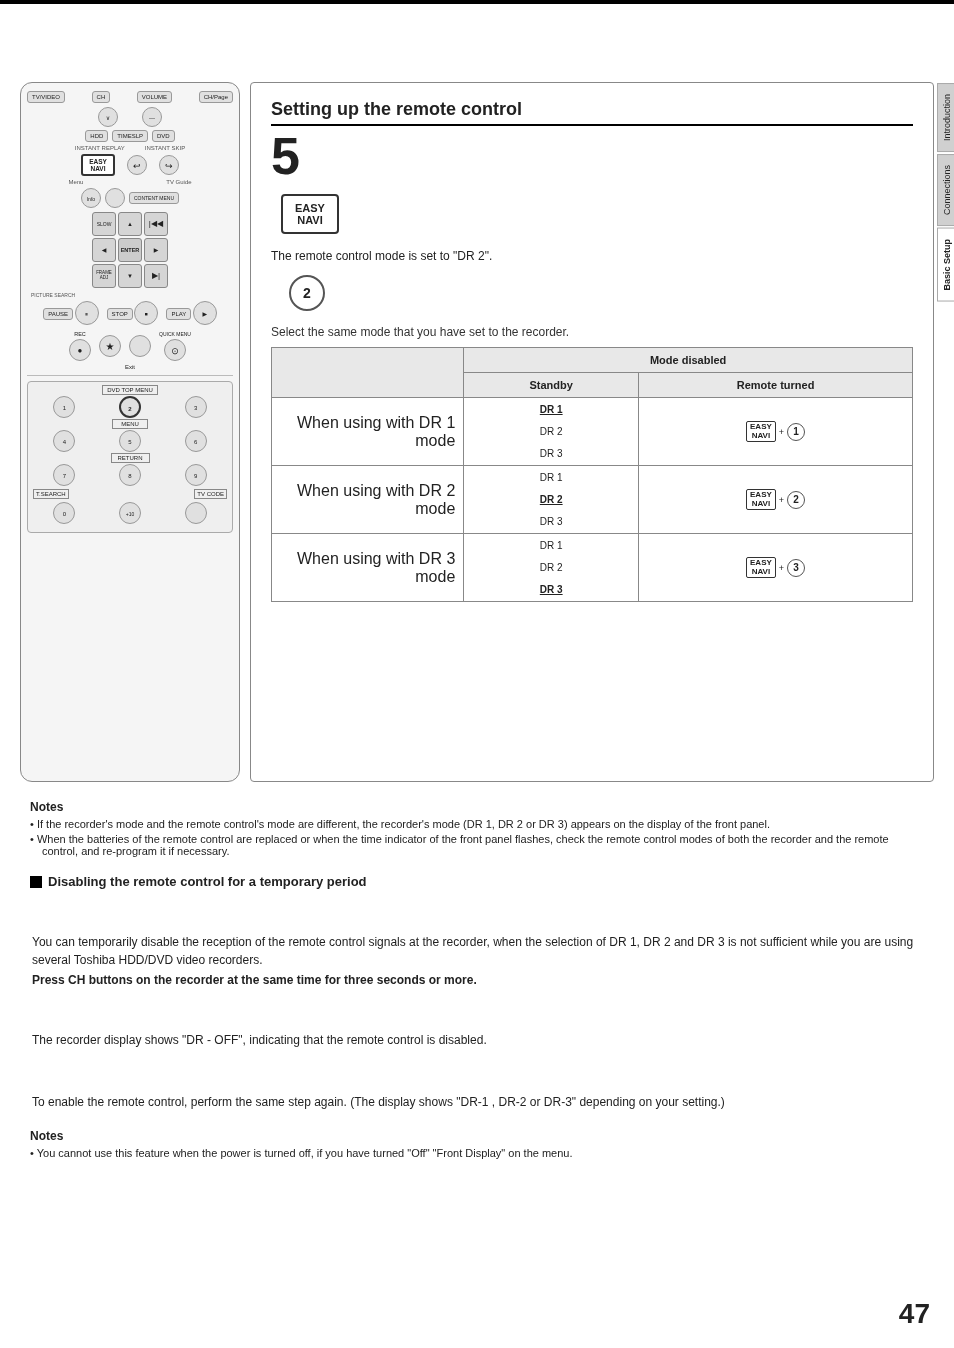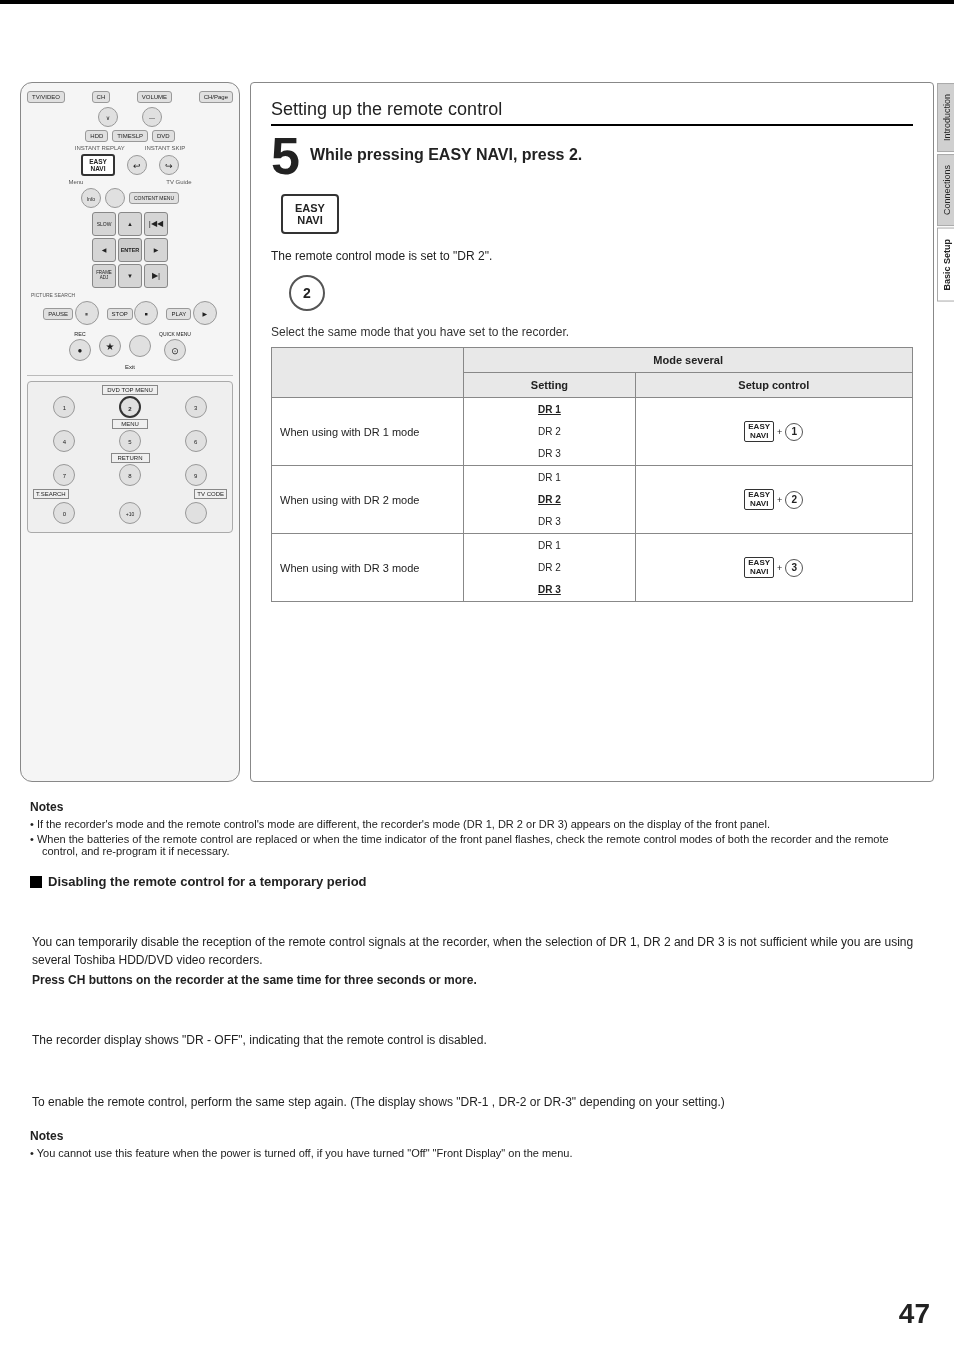--- a/index.html
+++ b/index.html
@@ -161,21 +161,21 @@
       flex: 1;
       border: 1.5px solid #888;
       border-radius: 4px;
       padding: 16px 20px;
       margin-left: 10px;
       position: relative;
     }
 
     .instruction-title {
       font-size: 18px;
-      font-weight: normal;
+      font-weight: bold;
       border-bottom: 2px solid #000;
       padding-bottom: 4px;
       margin-bottom: 12px;
     }
 
     .step-row {
       display: flex;
       align-items: flex-start;
       margin-bottom: 12px;
     }
@@ -249,22 +249,22 @@
       text-align: center;
       vertical-align: middle;
     }
 
     .mode-table th {
       background: #e8e8e8;
       font-weight: bold;
     }
 
     .mode-table .row-label {
-      text-align: left;
-      font-size: 11px;
+      text-align: right;
+      font-size: 16px;
     }
 
     .dr-badge-container {
       display: flex;
       flex-direction: column;
       align-items: center;
       gap: 11px;
     }
 
     .dr-badge {
@@ -536,44 +536,43 @@
           <div class="remote-btn-round" style="width:22px;height:22px;margin:auto;"></div>
         </div>
       </div>
     </div>
 
     <div class="instruction-box">
       <div class="instruction-title">Setting up the remote control</div>
 
       <div class="step-row">
         <div class="step-number">5</div>
-        <div class="step-text">While pressing EASY NAVI, press 2.</div>
       </div>
 
       <div class="button-illustration">
         <div class="illus-btn">EASY<br>NAVI</div>
       </div>
 
       <div class="mode-description">The remote control mode is set to "DR 2".</div>
 
       <div style="margin: 0 0 14px 18px;">
         <div class="illus-circle">2</div>
       </div>
 
       <div class="select-text">Select the same mode that you have set to the recorder.</div>
 
       <table class="mode-table">
         <thead>
           <tr>
             <th rowspan="2" style="width:30%;"></th>
-            <th colspan="2">Mode several</th>
+            <th colspan="2">Mode disabled</th>
           </tr>
           <tr>
-            <th>Setting</th>
-            <th>Setup control</th>
+            <th>Standby</th>
+            <th>Remote turned</th>
           </tr>
         </thead>
         <tbody id="mode-table-body">
         <tr>
               <td class="row-label">When using with DR 1
 mode</td>
               <td>
                 <div class="dr-badge-container">
                   <span class="dr-badge" style="font-weight: bold; text-decoration: underline;">DR 1</span>
                   <span class="dr-badge" style="font-weight: normal;">DR 2</span>

